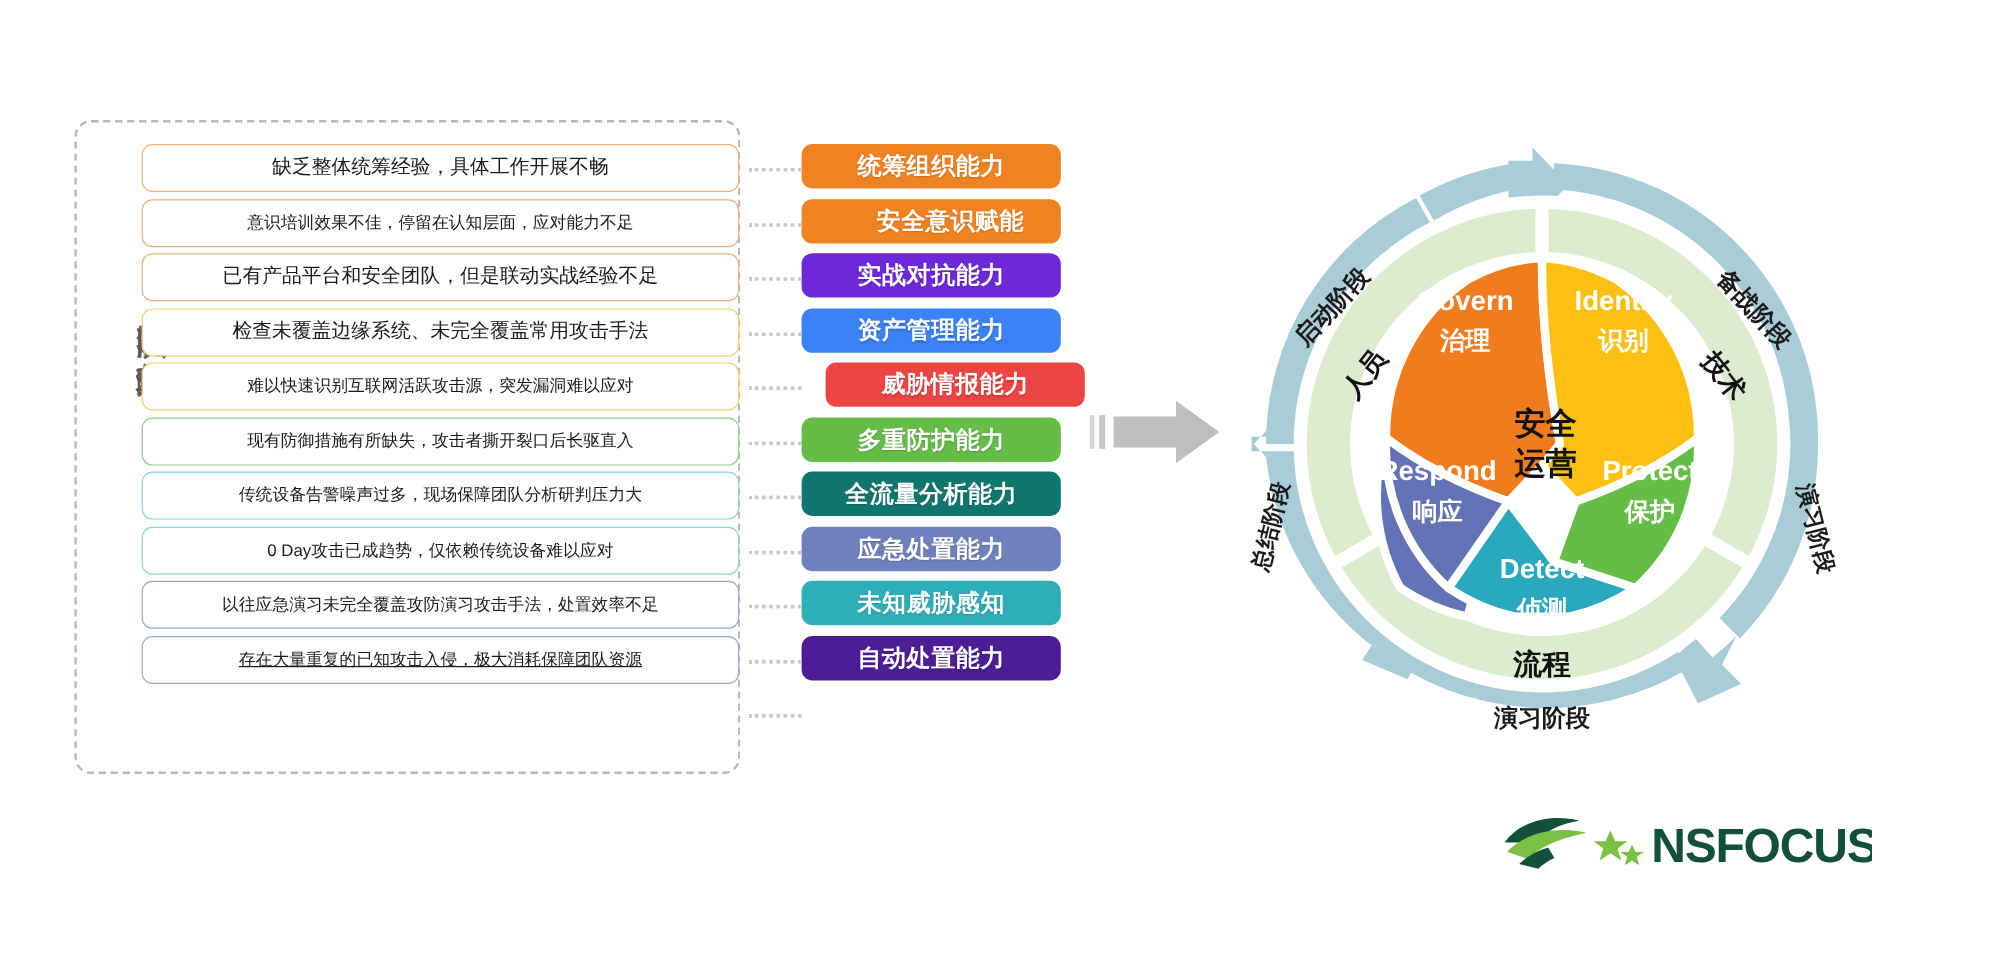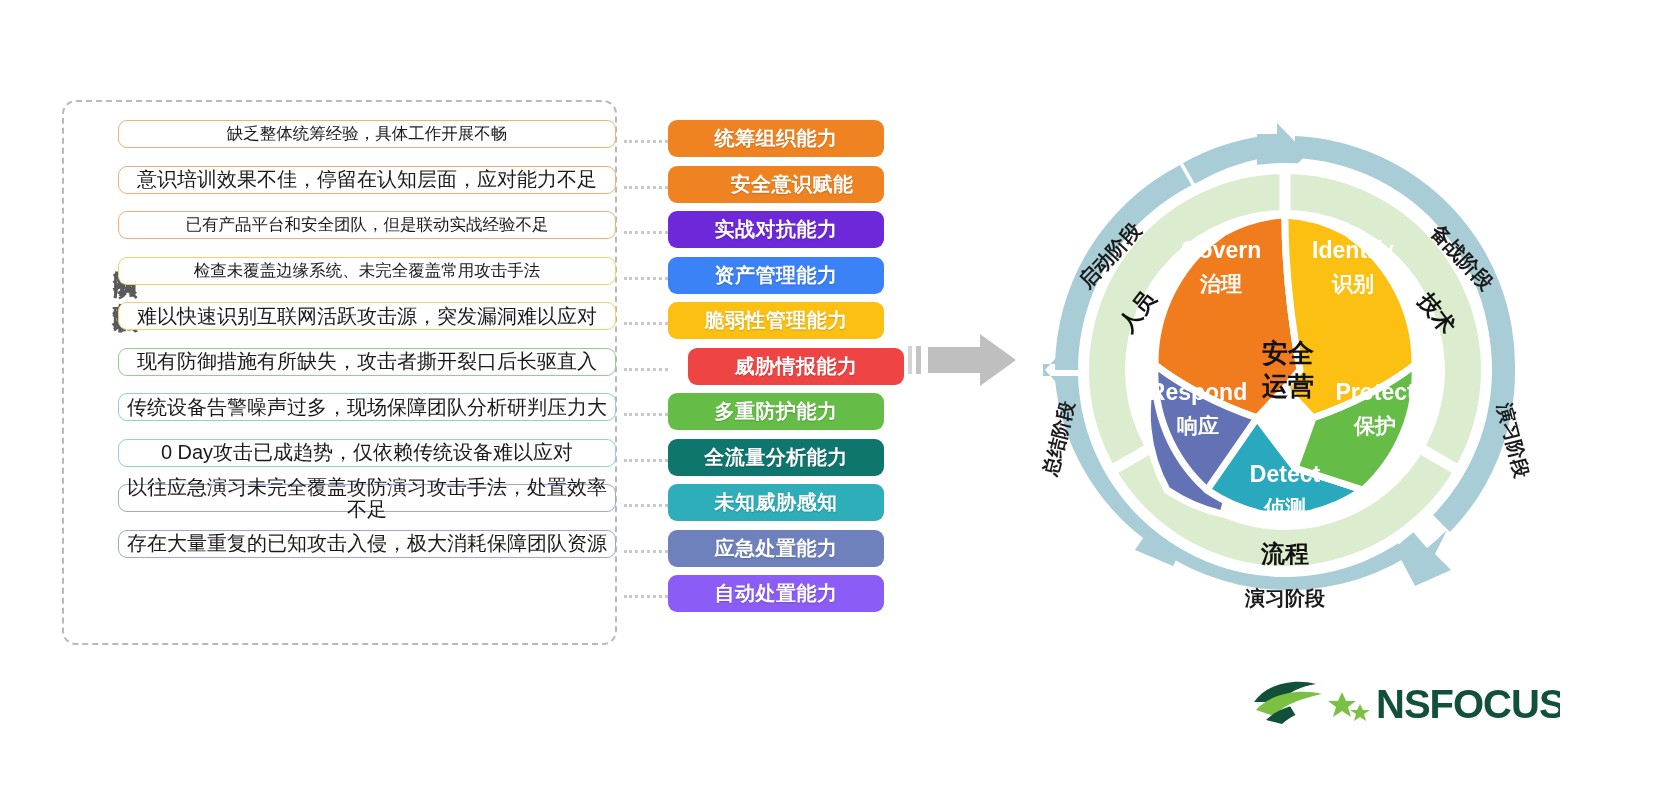--- a/index.html
+++ b/index.html
@@ -38,32 +38,32 @@
     width: 498px;
   }
   .issue-row {
     position: relative;
     height: 45.5px;
     margin-bottom: 0px;
   }
   .issue-box {
     position: absolute;
     left: 0; top: 2px;
-    width: 498px; height: 28px;
+    width: 498px; height: 40px;
     border-radius: 9px;
     background: #ffffff;
     border: 1.5px solid #f0b177;
     display: flex; align-items: center; justify-content: center;
     text-align: center;
     font-size: 16.5px;
     color: #1a1a1a;
     line-height: 1.18;
     padding: 0 8px;
   }
-  .issue-box.two-line { font-size: 20px; line-height: 1.12; }
+  .issue-box.two-line { font-size: 14px; line-height: 1.12; }
 
   .dash-conn {
     position: absolute;
     left: 624px;
     width: 44px; height: 0;
     border-top: 3px dotted #c9c9c9;
   }
 
   
   .cap-list { position: absolute; left: 668px; top: 120px; width: 216px; }
@@ -123,36 +123,35 @@
       <div class="issue-row">
         <div class="issue-box two-line" style="border-color: rgb(143, 210, 216);">传统设备告警噪声过多，现场保障团队分析研判压力大</div>
       </div>
       <div class="issue-row">
         <div class="issue-box two-line" style="border-color: rgb(143, 210, 216);">0 Day攻击已成趋势，仅依赖传统设备难以应对</div>
       </div>
       <div class="issue-row">
         <div class="issue-box two-line" style="border-color: rgb(155, 169, 212);">以往应急演习未完全覆盖攻防演习攻击手法，处置效率不足</div>
       </div>
       <div class="issue-row">
-        <div class="issue-box two-line" style="border-color: rgb(155, 169, 212);">存在大量重复的已知攻击入侵，极大消耗保障团队资源</div>
+        <div class="issue-box two-line" style="border-color: rgb(155, 169, 212); text-decoration: underline;">存在大量重复的已知攻击入侵，极大消耗保障团队资源</div>
       </div>
     </div>
 
   <div class="cap-list" id="cap-list">
       <div class="cap-badge" style="background: rgb(240, 131, 33); text-align: center;">统筹组织能力</div>
       <div class="cap-badge" style="background: rgb(240, 131, 33); padding-left: 32px;">安全意识赋能</div>
       <div class="cap-badge" style="background: #6d28d9;">实战对抗能力</div>
       <div class="cap-badge" style="background: #3b82f6;">资产管理能力</div>
-      <div class="cap-badge" style="background: rgb(251, 192, 17);">脆弱性管理能力</div>
       <div class="cap-badge" style="background: #ef4444; margin-left: 20px;">威胁情报能力</div>
       <div class="cap-badge" style="background: rgb(101, 188, 70);">多重防护能力</div>
       <div class="cap-badge" style="background: #0f766e;">全流量分析能力</div>
+      <div class="cap-badge" style="background: rgb(111, 129, 189);">应急处置能力</div>
       <div class="cap-badge" style="background: rgb(46, 174, 184);">未知威胁感知</div>
-      <div class="cap-badge" style="background: rgb(111, 129, 189);">应急处置能力</div>
-      <div class="cap-badge" style="background: #8b5cf6;">自动处置能力</div>
+      <div class="cap-badge" style="background: #4c1d95;">自动处置能力</div>
     </div>
 
   <div class="big-arrow">
     <svg width="110" height="56" viewBox="0 0 110 56">
       <rect x="0" y="14" width="4" height="28" fill="#d5d5d5"></rect>
       <rect x="8" y="14" width="5" height="28" fill="#c4c4c4"></rect>
       <path d="M20 15 L72 15 L72 2 L108 28 L72 54 L72 41 L20 41 Z" fill="#bfbfbf"></path>
     </svg>
   </div>
 

